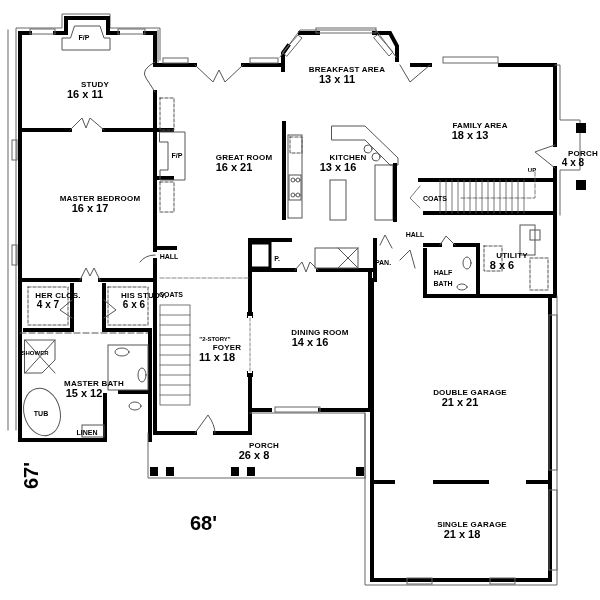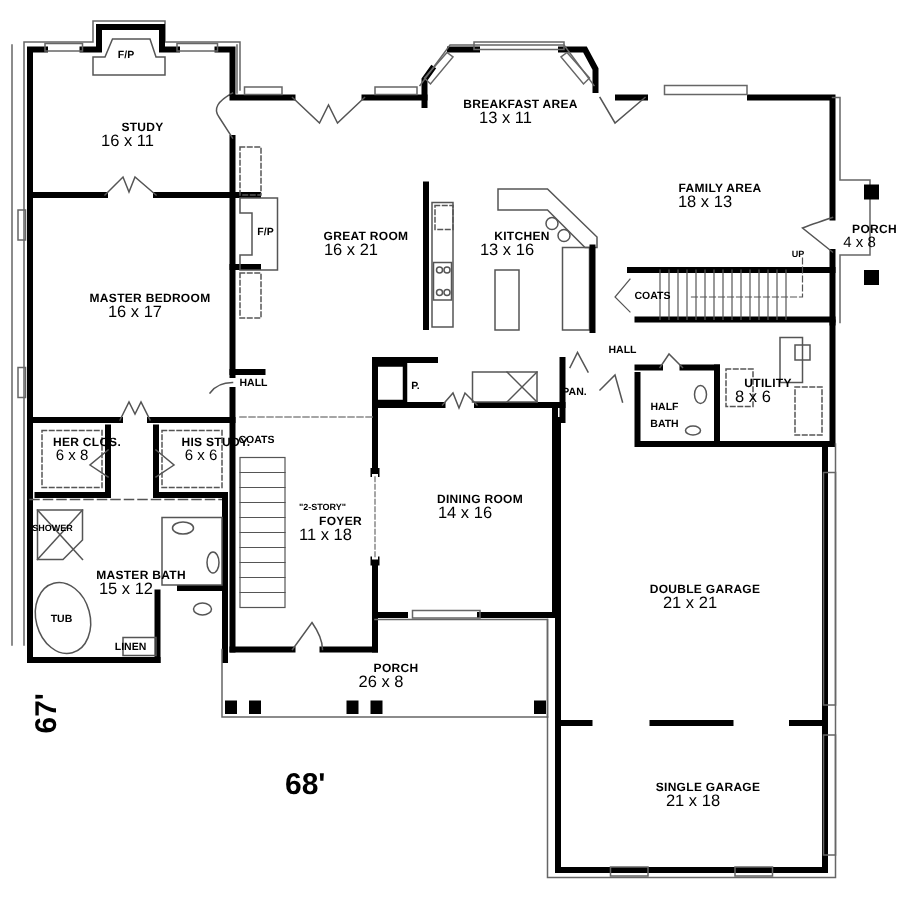--- a/index.html
+++ b/index.html
@@ -1,20 +1,20 @@
 <!DOCTYPE html>
 <html><head>
 <meta charset="utf-8">
 <style>
   html, body { margin:0; padding:0; background:#ffffff; }
   body { width:600px; height:600px; position:relative; overflow:hidden; font-family:"Liberation Sans", sans-serif; }
   #plan { position:absolute; left:0; top:0; width:600px; height:600px; }
   .lbl { position:absolute; text-align:center; color:#000; transform:translate(-50%,-50%); white-space:nowrap; line-height:1.05; }
   .lbl .n { font-weight:bold; font-size:8px; letter-spacing:0.2px; display:block;margin-left:20px; }
-  .lbl .d { font-weight:normal; font-size:11px; display:block; }
+  .lbl .d { font-weight:bold; font-size:11px; display:block; }
   .small { position:absolute; font-weight:bold; font-size:7px; color:#000; transform:translate(-50%,-50%); white-space:nowrap; }
   .dim { position:absolute; font-weight:bold; font-size:20px; color:#000; font-family:"Liberation Sans", sans-serif; }
   .dim-v { transform:rotate(-90deg); transform-origin:center; }
 </style>
 </head>
 <body>
 
 <svg id="plan" viewBox="0 0 600 600" xmlns="http://www.w3.org/2000/svg">
   <g fill="none" stroke="#000" stroke-linecap="square">
 
@@ -321,21 +321,21 @@
 <div class="lbl" style="left:254px;top:452px">
   <span class="n">PORCH</span>
   <span class="d">26 x 8</span>
 </div>
 <div class="lbl" style="left:462px;top:531px">
   <span class="n">SINGLE GARAGE</span>
   <span class="d">21 x 18</span>
 </div>
 <div class="lbl" style="left:48px;top:301px">
   <span class="n">HER CLOS.</span>
-  <span class="d" style="font-size:10px">6 x 8</span>
+  <span class="d" style="font-size:10px">4 x 7</span>
 </div>
 <div class="lbl" style="left:134px;top:301px">
   <span class="n">HIS STUDY.</span>
   <span class="d" style="font-size:10px">6 x 6</span>
 </div>
 
 <span class="small" style="left:84px;top:37px">F/P</span>
 <span class="small" style="left:177px;top:155px">F/P</span>
 <span class="small" style="left:169px;top:256px">HALL</span>
 <span class="small" style="left:415px;top:234px">HALL</span>

